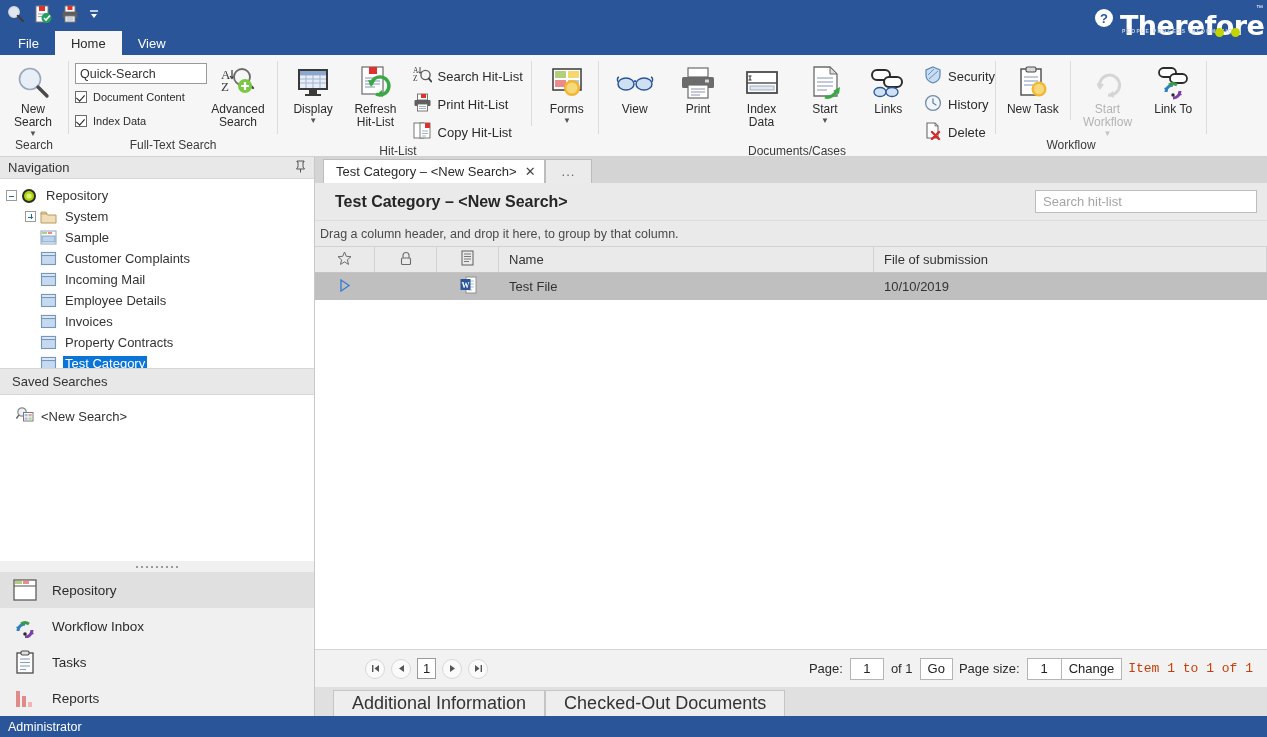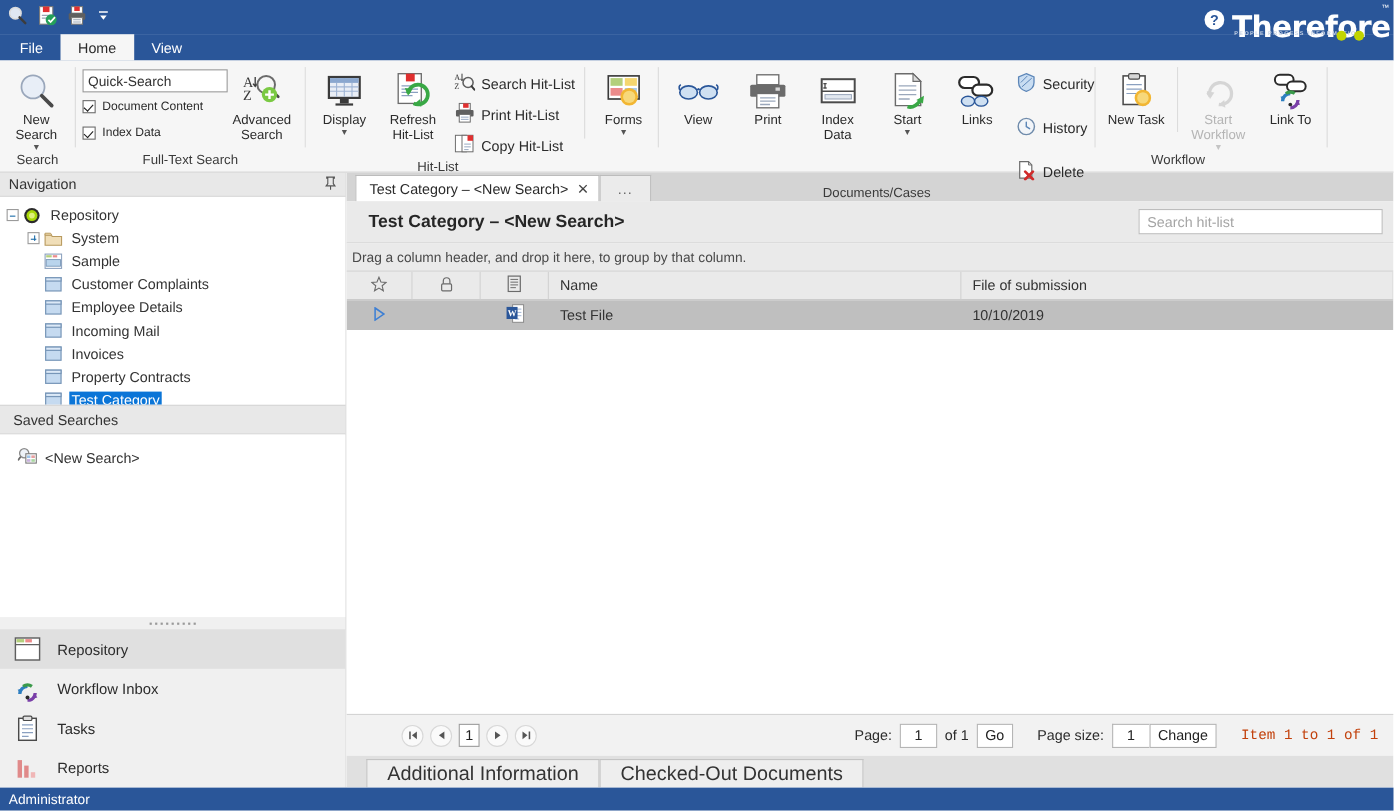--- a/index.html
+++ b/index.html
@@ -199,21 +199,21 @@
   }
   .pgspacer { flex: 1; }
   .plab { font-size: 13px; color: #2b2b2b; margin-right: 7px; }
   .pfield {
     width: 34px; height: 22px; border: 1px solid #b5b5b5; background: #fff;
     display: flex; align-items: center; justify-content: center; font-size: 13px; color: #222;
     margin-right: 7px;
   }
   .pbtn {
     height: 22px; border: 1px solid #b5b5b5; background: #fff; padding: 0 7px;
-    display: flex; align-items: center; font-size: 13px; color: #222; margin-right: 22px;
+    display: flex; align-items: center; font-size: 13px; color: #222; margin-right: 6px;
     cursor: default;
   }
   .pinfo { font-size: 13px; color: #c2410c; font-family: Liberation Mono, monospace; }
 
   .bottabs { height: 29px; background: #e0e0e0; display: flex; align-items: stretch; padding-left: 18px; }
   .btab {
     background: #eeeeee; border: 1px solid #c4c4c4; border-bottom: none;
     display: flex; align-items: center; padding: 0 18px; font-size: 18px; color: #333;
     cursor: default; margin-top: 3px;
   }
@@ -512,21 +512,21 @@
           <span class="ico">
             <svg width="40" height="34" viewBox="0 0 40 34">
               <rect x="4" y="4" width="18" height="10" rx="5" fill="#fff" stroke="#2b2b2b" stroke-width="2"></rect>
               <rect x="16" y="11" width="18" height="10" rx="5" fill="#fff" stroke="#2b2b2b" stroke-width="2"></rect>
               <ellipse cx="12" cy="26" rx="6" ry="4.5" fill="#cfe0f2" stroke="#2a5699" stroke-width="1.3"></ellipse>
               <ellipse cx="24" cy="26" rx="6" ry="4.5" fill="#cfe0f2" stroke="#2a5699" stroke-width="1.3"></ellipse>
             </svg>
           </span>
           <span class="lbl">Links</span>
         </div>
-        <div style="display:flex;flex-direction:column;padding-top:5px;gap:16px;padding-left:4px;">
+        <div style="display:flex;flex-direction:column;padding-top:5px;gap:4px;padding-left:4px;">
           <div class="smallbtn">
             <span>
               <svg width="18" height="18" viewBox="0 0 18 18">
                   <path d="M9 1 L16 4 L16 9 Q16 15 9 17 Q2 15 2 9 L2 4 Z" fill="#c9ddf2" stroke="#5c86b8" stroke-width="1.2"></path>
                   <g stroke="#5c86b8" stroke-width="0.9">
                     <line x1="4" y1="9" x2="10" y2="3"></line>
                     <line x1="5" y1="13" x2="14" y2="5"></line>
                   </g>
                 </svg>
             </span>
@@ -669,31 +669,31 @@
           <span class="tlabel">Customer Complaints</span>
         </div>
 
         <div class="trow" style="padding-left:40px;">
           <span class="ticon">
             <svg width="17" height="15" viewBox="0 0 17 15">
                 <rect x="1.5" y="1.5" width="14" height="12" fill="#c5daf0" stroke="#7796b8" stroke-width="1.1"></rect>
                 <rect x="1.5" y="1.5" width="14" height="3" fill="#dce9f7" stroke="#7796b8" stroke-width="1.1"></rect>
               </svg>
           </span>
-          <span class="tlabel">Employee Details</span>
+          <span class="tlabel">Incoming Mail</span>
         </div>
 
         <div class="trow" style="padding-left:40px;">
           <span class="ticon">
             <svg width="17" height="15" viewBox="0 0 17 15">
                 <rect x="1.5" y="1.5" width="14" height="12" fill="#c5daf0" stroke="#7796b8" stroke-width="1.1"></rect>
                 <rect x="1.5" y="1.5" width="14" height="3" fill="#dce9f7" stroke="#7796b8" stroke-width="1.1"></rect>
               </svg>
           </span>
-          <span class="tlabel">Incoming Mail</span>
+          <span class="tlabel">Employee Details</span>
         </div>
 
         <div class="trow" style="padding-left:40px;">
           <span class="ticon">
             <svg width="17" height="15" viewBox="0 0 17 15">
                 <rect x="1.5" y="1.5" width="14" height="12" fill="#c5daf0" stroke="#7796b8" stroke-width="1.1"></rect>
                 <rect x="1.5" y="1.5" width="14" height="3" fill="#dce9f7" stroke="#7796b8" stroke-width="1.1"></rect>
               </svg>
           </span>
           <span class="tlabel">Invoices</span>

